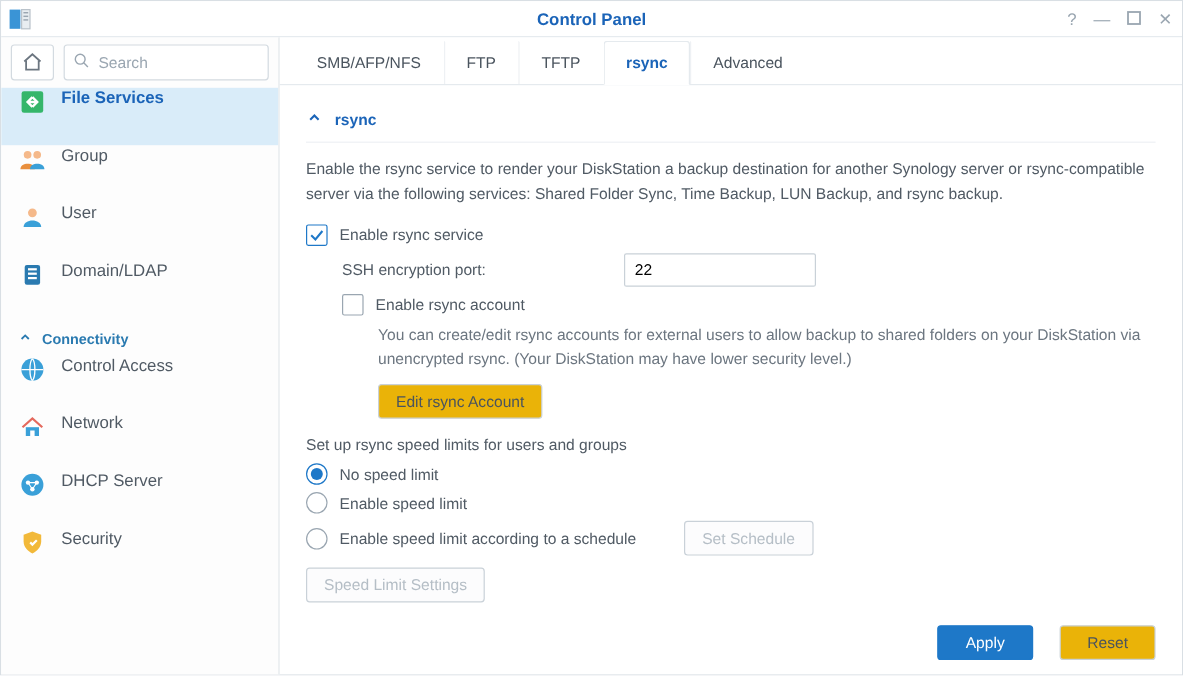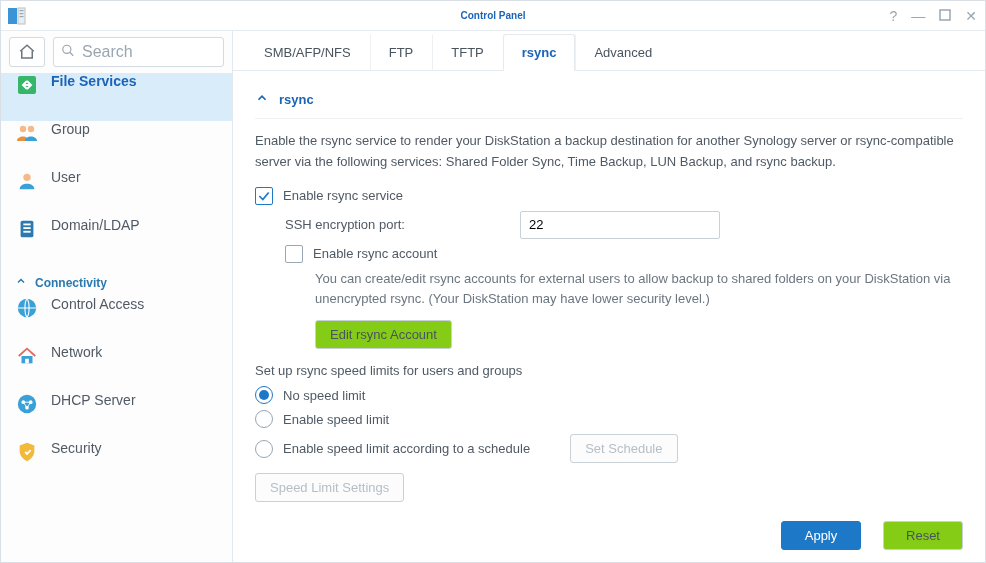--- a/index.html
+++ b/index.html
@@ -34,21 +34,21 @@
   top: 3px;
   width: 24px;
   height: 24px;
   display: flex;
   align-items: center;
   justify-content: center;
 }
 .titlebar .title {
   font-weight: 700;
   color: #1b64b8;
-  font-size: 10px;
+  font-size: 14px;
 }
 .titlebar .win-controls {
   position: absolute;
   right: 8px;
   top: 0;
   height: 30px;
   display: flex;
   align-items: center;
   gap: 14px;
   color: #9aa6b1;
@@ -95,21 +95,21 @@
   transform: translateY(-50%);
   color: #9aa6b1;
   pointer-events: none;
 }
 .search-input {
   width: 100%;
   height: 30px;
   border: 1px solid #d3dae0;
   border-radius: 3px;
   padding-left: 28px;
-  font-size: 16px;
+  font-size: 13px;
   color: #505a64;
 }
 .search-input::placeholder { color: #9aa6b1; }
 .nav {
   flex: 1;
   overflow-y: auto;
 }
 .nav-item {
   display: flex;
   align-items: flex-start;
@@ -220,38 +220,38 @@
 }
 .checkbox.checked {
   border-color: #1e78c8;
 }
 .checkbox.checked svg { display: block; }
 .checkbox svg { display: none; }
 .form-label {
   width: 235px;
 }
 .text-input {
-  width: 200px;
+  width: 160px;
   height: 28px;
   border: 1px solid #c9d1d8;
   border-radius: 2px;
   padding: 0 8px;
   font-size: 13px;
 }
 .help {
   color: #6c7680;
   line-height: 1.6;
   margin: 6px 0 10px;
 }
 .btn {
   display: inline-block;
   padding: 6px 14px;
   border: 1px solid #c9d1d8;
   border-radius: 3px;
-  background: #84cc16;
+  background: #eab308;
   color: #4a545e;
   cursor: pointer;
   font-size: 13px;
 }
 .btn.disabled {
   color: #b5bec6;
   cursor: default;
   background: #fcfcfd;
 }
 .btn.primary {

